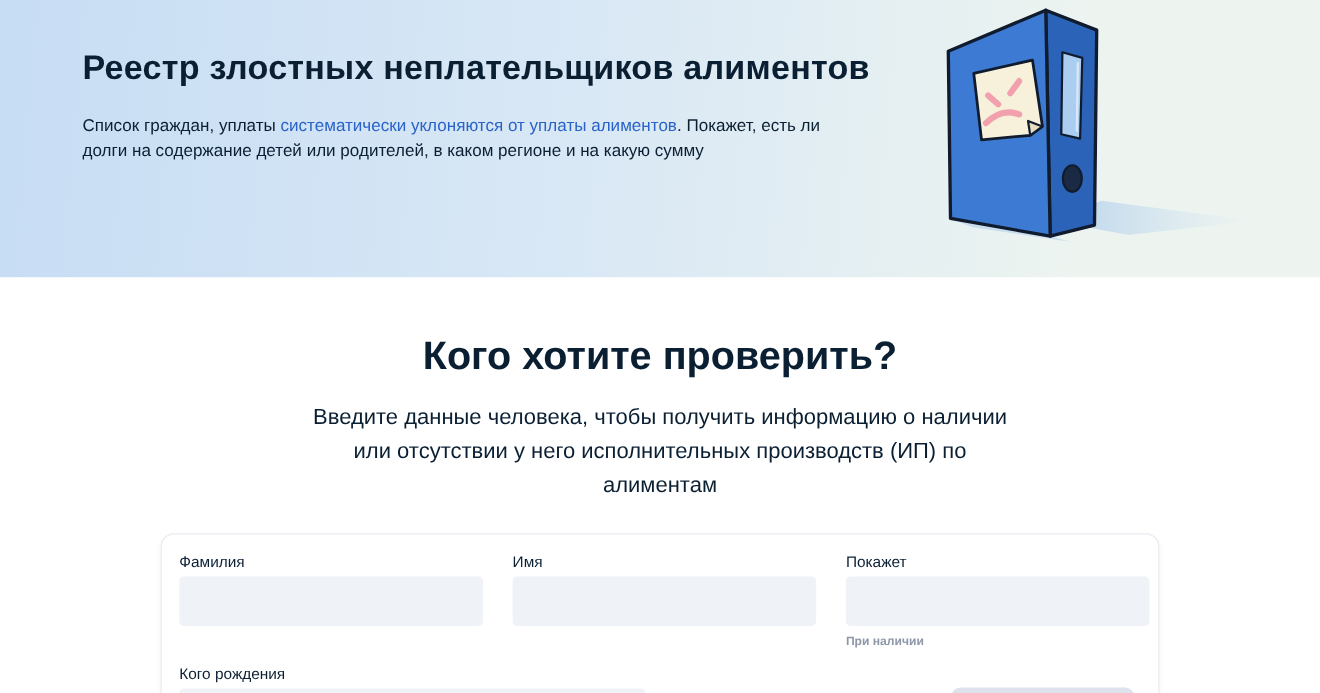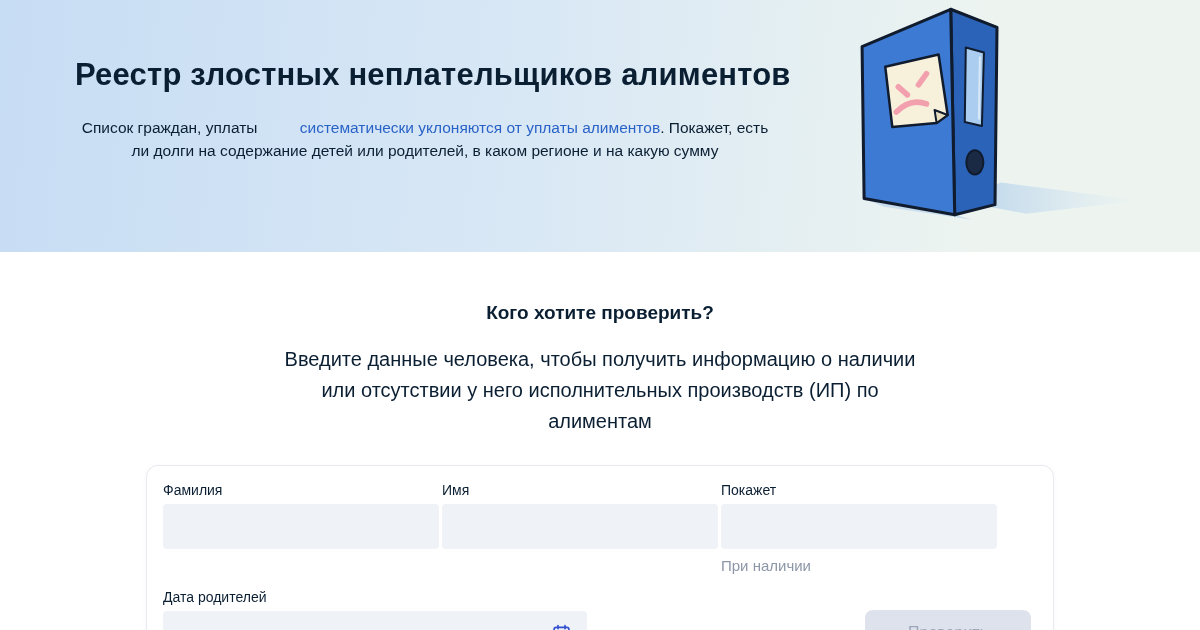--- a/index.html
+++ b/index.html
@@ -24,60 +24,58 @@
   }
   
   .hero{
     position:relative;
     height:252px;
     background:linear-gradient(95deg,var(--hero-grad-left) 0%,var(--hero-grad-mid) 45%,var(--hero-grad-right) 82%,var(--hero-grad-right) 100%);
   }
   .hero-text{
     position:absolute;
     left:75px;
-    top:56px;
+    top:43px;
     max-width:720px;
-    text-align:center;
   }
   .hero-text h1{
     font-size:31px;
     line-height:1.25;
     font-weight:700;
     color:var(--text-dark);
     letter-spacing:.2px;
   }
   .hero-text p{
     margin-top:21px;
     font-size:15.5px;
     line-height:1.5;
     max-width:700px;
     color:var(--text-dark);
   }
   .hero-text a{
     color:var(--accent-blue);
     text-decoration:none;
     cursor:pointer;
-    margin-left:38px;
   }
   .illustration{
     position:absolute;
     left:850px;
     top:4px;
     width:292px;
     height:222px;
   }
   .illustration svg{width:100%;height:100%;display:block;}
   
   .main{
     text-align:center;
     background:#fff;
   }
   .main h2{
     padding-top:50px;
-    font-size:19px;
+    font-size:36px;
     font-weight:700;
     color:var(--text-dark);
   }
   .main .sub{
     margin:20px auto 0;
     max-width:632px;
     font-size:20px;
     line-height:1.55;
     color:var(--text-dark);
   }
@@ -89,43 +87,44 @@
     border-radius:12px;
     background:#fff;
     padding:16px 22px 24px 16px;
     text-align:left;
     height:240px;
     box-shadow:0 1px 4px rgba(11,31,51,.04);
   }
   .grid{
     display:grid;
     grid-template-columns:repeat(3,276px);
-    column-gap:3px;
+    column-gap:27px;
   }
   .field label{
     display:block;
     font-size:14px;
     color:var(--text-dark);
     margin-bottom:6px;
   }
   .field input{
     width:100%;
     height:45px;
     background:var(--input-bg);
     border:none;
     border-radius:4px;
     font-size:16px;
     color:var(--text-dark);
     padding:0 12px;
     outline:none;
   }
   .hint{
     margin-top:8px;
-    font-size:15px;
+    font-size:11px;
     color:var(--hint-gray);
+    font-weight:bold;
   }
   .row2{
     margin-top:15px;
     display:flex;
     justify-content:space-between;
     align-items:flex-end;
   }
   .date-field{width:424px;}
   .date-wrap{position:relative;width:424px;}
   .date-wrap input{padding-right:46px;}
@@ -212,21 +211,21 @@
         </div>
         <div class="field">
           <label>Покажет</label>
           <input type="text" value="" style="">
           <div class="hint">При наличии</div>
         </div>
       </div>
 
       <div class="row2">
         <div class="field date-field">
-          <label>Дата родителей</label>
+          <label>Кого рождения</label>
           <div class="date-wrap">
             <input type="text" value="" style="">
             <span class="cal">
               <svg viewBox="0 0 24 24" fill="none" stroke-width="1.9" stroke-linecap="round">
                 <rect x="3.5" y="5" width="17" height="15.5" rx="2.5"></rect>
                 <line x1="3.5" y1="9.6" x2="20.5" y2="9.6"></line>
                 <line x1="8" y1="3" x2="8" y2="6.6"></line>
                 <line x1="16" y1="3" x2="16" y2="6.6"></line>
               </svg>
             </span>

